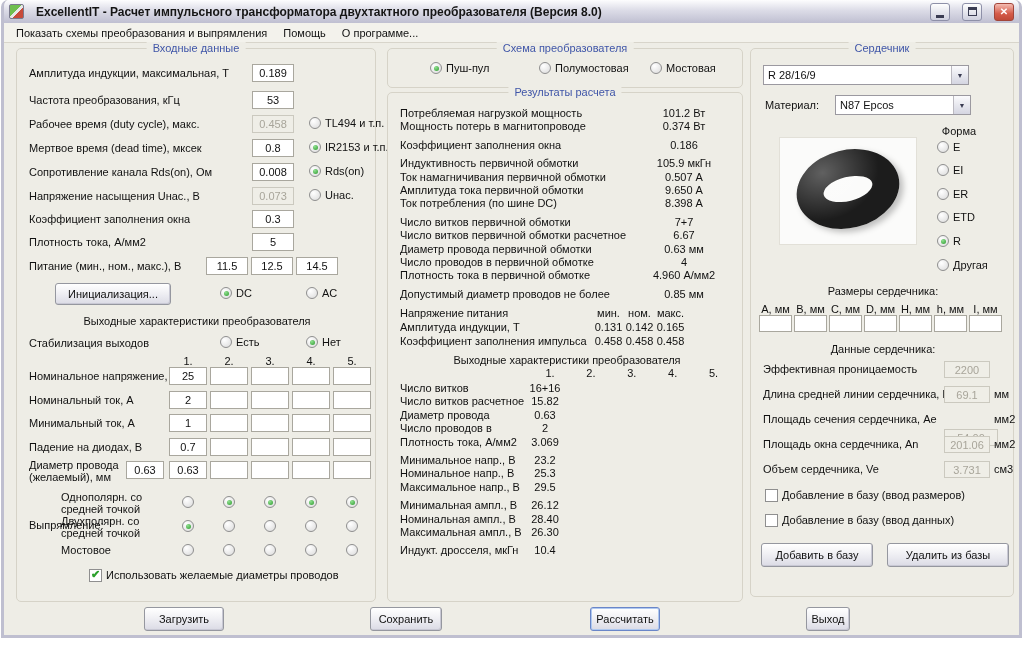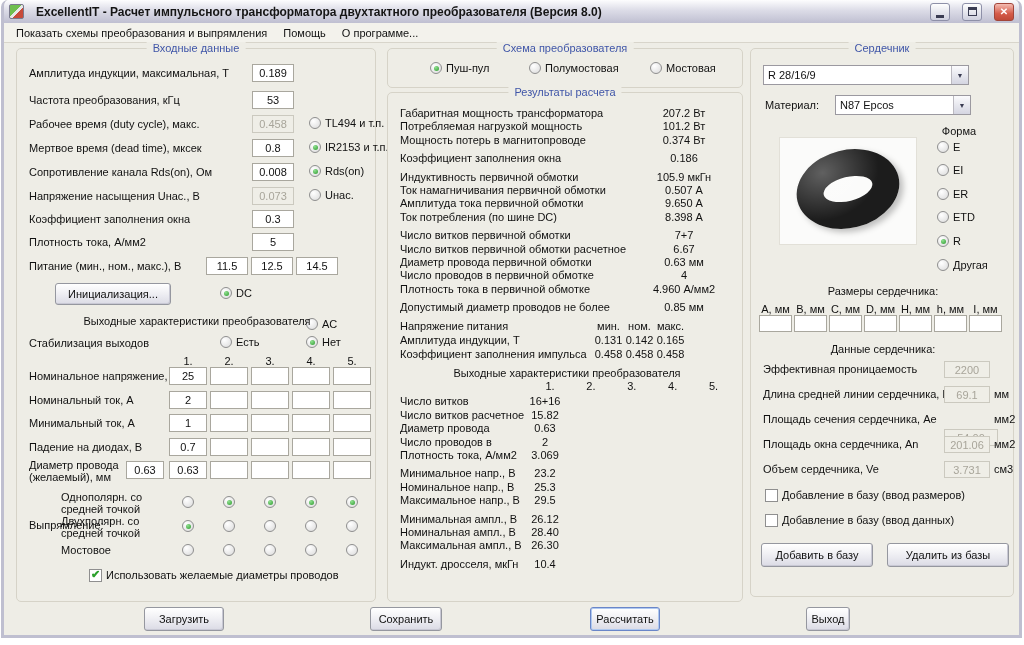--- a/index.html
+++ b/index.html
@@ -98,21 +98,21 @@
         <div class="lbl" style="left: 12px; top: 164px;">Коэффициент заполнения окна</div>
         <div class="ibox" style="left: 235px; top: 161px; width: 42px;">0.3</div>
         <div class="lbl" style="left: 12px; top: 187px;">Плотность тока, А/мм2</div>
         <div class="ibox" style="left: 235px; top: 184px; width: 42px;">5</div>
         <div class="lbl" style="left: 12px; top: 211px;">Питание (мин., ном., макс.), В</div>
         <div class="ibox" style="left: 189px; top: 208px; width: 42px;">11.5</div>
         <div class="ibox" style="left: 234px; top: 208px; width: 42px;">12.5</div>
         <div class="ibox" style="left: 279px; top: 208px; width: 42px;">14.5</div>
         <div class="btn" style="left: 38px; top: 234px; width: 116px; height: 22px; position: absolute;">Инициализация...</div>
         <div style="position: absolute; left: 203px; top: 238px; white-space: nowrap;"><span class="radio sel" style="display: inline-block;"></span><span class="rlbl" style="display: inline;">DC</span></div>
-        <div style="position: absolute; left: 289px; top: 238px; white-space: nowrap; margin-top: 31px;"><span class="radio" style="display: inline-block;"></span><span class="rlbl" style="display: inline;">AC</span></div>
+        <div style="position: absolute; left: 289px; top: 238px; white-space: nowrap;"><span class="radio" style="display: inline-block;"></span><span class="rlbl" style="display: inline;">AC</span></div>
         <div class="lbl ctr" style="left: 0px; top: 266px; width: 360px;">Выходные характеристики преобразователя</div>
         <div class="lbl" style="left: 12px; top: 288px;">Стабилизация выходов</div>
         <div style="position: absolute; left: 203px; top: 287px; white-space: nowrap;"><span class="radio" style="display: inline-block;"></span><span class="rlbl" style="display: inline;">Есть</span></div>
         <div style="position: absolute; left: 289px; top: 287px; white-space: nowrap;"><span class="radio sel" style="display: inline-block;"></span><span class="rlbl" style="display: inline;">Нет</span></div>
         <div class="lbl ctr" style="left: 156px; top: 306px; width: 30px;">1.</div>
         <div class="lbl ctr" style="left: 197px; top: 306px; width: 30px;">2.</div>
         <div class="lbl ctr" style="left: 238px; top: 306px; width: 30px;">3.</div>
         <div class="lbl ctr" style="left: 279px; top: 306px; width: 30px;">4.</div>
         <div class="lbl ctr" style="left: 320px; top: 306px; width: 30px;">5.</div>
         <div class="lbl" style="left: 12px; top: 322px; width: 100px; white-space: nowrap; line-height: 11.5px;">Номинальное напряжение, В</div>
@@ -164,32 +164,28 @@
         <div style="position: absolute; left: 206px; top: 495px;"><span class="radio" style="display: inline-block;"></span></div>
         <div style="position: absolute; left: 247px; top: 495px;"><span class="radio" style="display: inline-block;"></span></div>
         <div style="position: absolute; left: 288px; top: 495px;"><span class="radio" style="display: inline-block;"></span></div>
         <div style="position: absolute; left: 329px; top: 495px;"><span class="radio" style="display: inline-block;"></span></div>
         <div style="position: absolute; left: 72px; top: 520px; white-space: nowrap;"><span class="cb sel" style="display: inline-block;"></span><span class="rlbl" style="display: inline;">Использовать желаемые диаметры проводов</span></div>
       </div>
 
     <div class="gb" id="panel-scheme" style="left:383px;top:5px;width:356px;height:40px;">
       <div class="gbt">Схема преобразователя</div>
     <div style="position: absolute; left: 42px; top: 13px; white-space: nowrap;"><span class="radio sel" style="display: inline-block;"></span><span class="rlbl" style="display: inline;">Пуш-пул</span></div>
-        <div style="position: absolute; left: 141px; top: 13px; white-space: nowrap;"><span class="radio" style="display: inline-block;"></span><span class="rlbl" style="display: inline;">Полумостовая</span></div>
+        <div style="position: absolute; left: 151px; top: 13px; white-space: nowrap;"><span class="radio" style="display: inline-block;"></span><span class="rlbl" style="display: inline;">Полумостовая</span></div>
         <div style="position: absolute; left: 262px; top: 13px; white-space: nowrap;"><span class="radio" style="display: inline-block;"></span><span class="rlbl" style="display: inline;">Мостовая</span></div>
       </div>
 
     <div class="gb" id="panel-results" style="left:383px;top:49px;width:356px;height:510px;">
       <div class="gbt">Результаты расчета</div>
       <div class="res-content" id="results-content">
           <div class="res-section">
-            <div class="res-row">
-              <span class="res-label">Габаритная мощность трансформатора</span>
-              <span class="res-value">207.2 Вт</span>
-            </div>
             <div class="res-row">
               <span class="res-label">Потребляемая нагрузкой мощность</span>
               <span class="res-value">101.2 Вт</span>
             </div>
             <div class="res-row">
               <span class="res-label">Мощность потерь в магнитопроводе</span>
               <span class="res-value">0.374 Вт</span>
             </div>
           </div>
           <div class="res-section">

